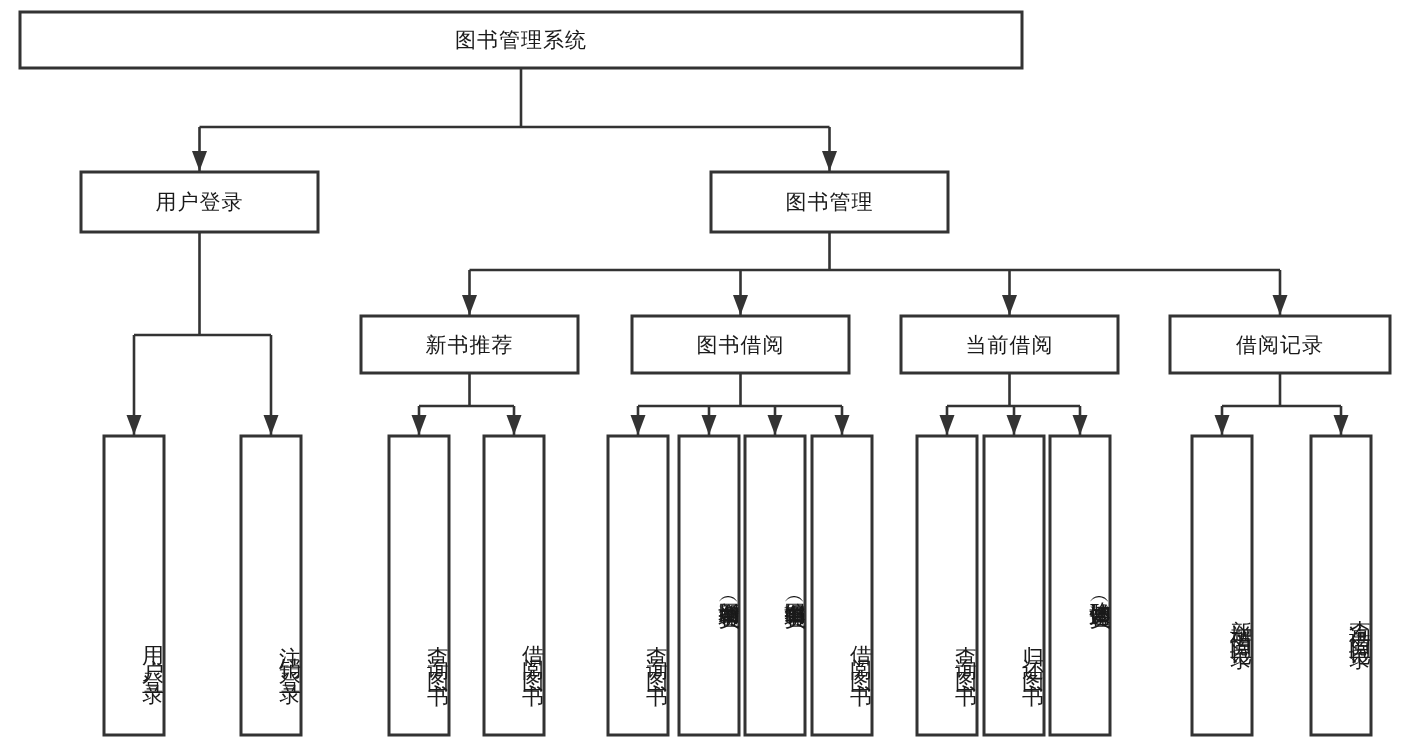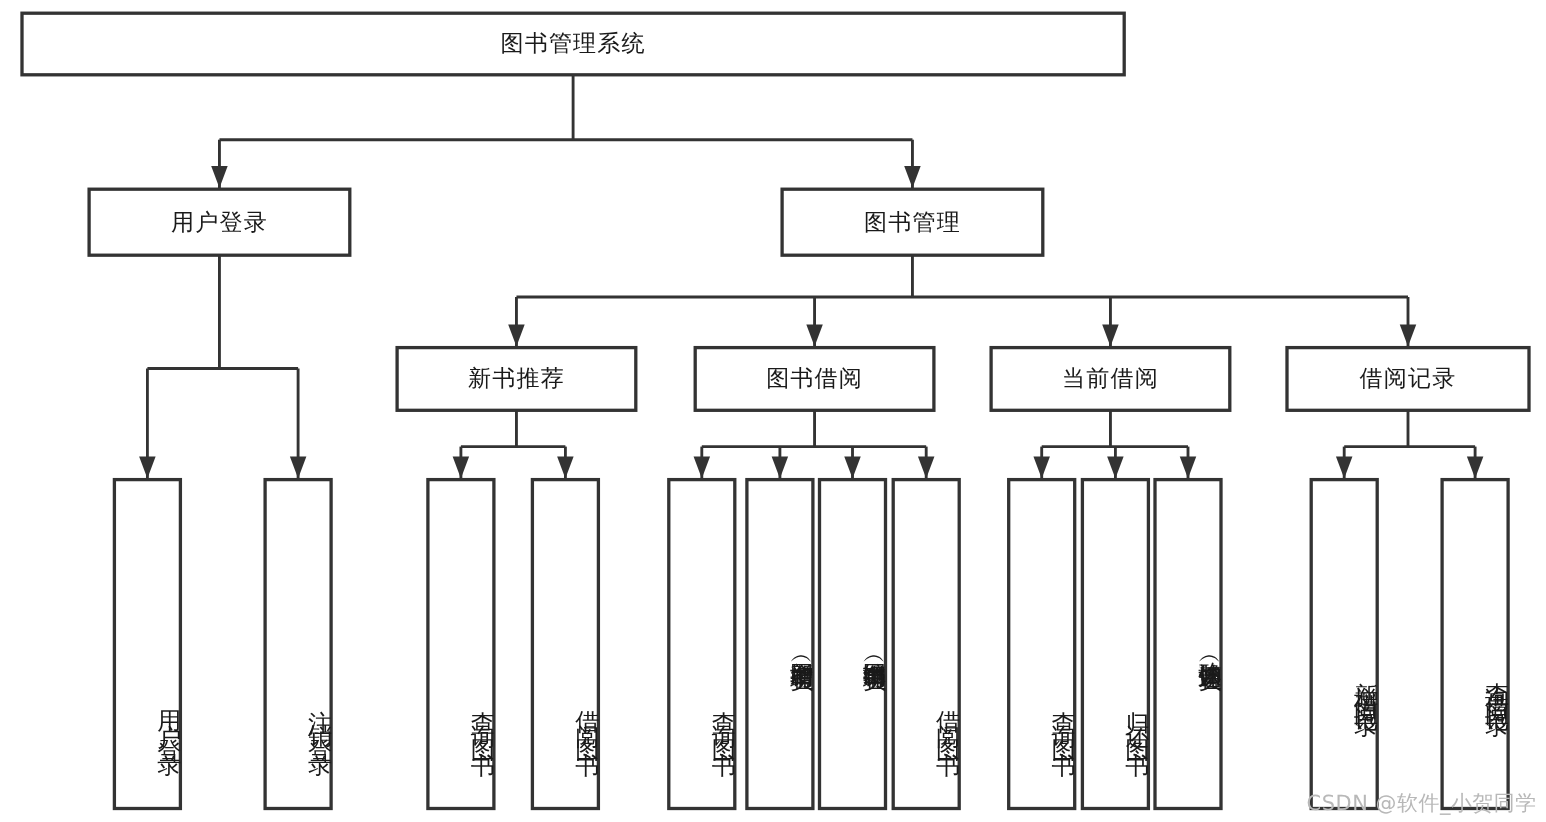--- a/index.html
+++ b/index.html
@@ -243,14 +243,13 @@
         <span>确认归还（管理员）</span>
       </div>
       <div class="leaf-label" style="left: 1192px; top: 442px; width: 60px; height: 287px; font-size: 22px; letter-spacing: 6px; padding-top: 34px;">
         <span>新增借阅记录</span>
       </div>
       <div class="leaf-label" style="left: 1311px; top: 442px; width: 60px; height: 287px; font-size: 22px; letter-spacing: 6px; padding-top: 34px;">
         <span>查询借阅记录</span>
       </div>
     </div>
 
-  <div class="watermark">CSDN @软件_小贺同学</div>
 </div>
 
 </body></html>

